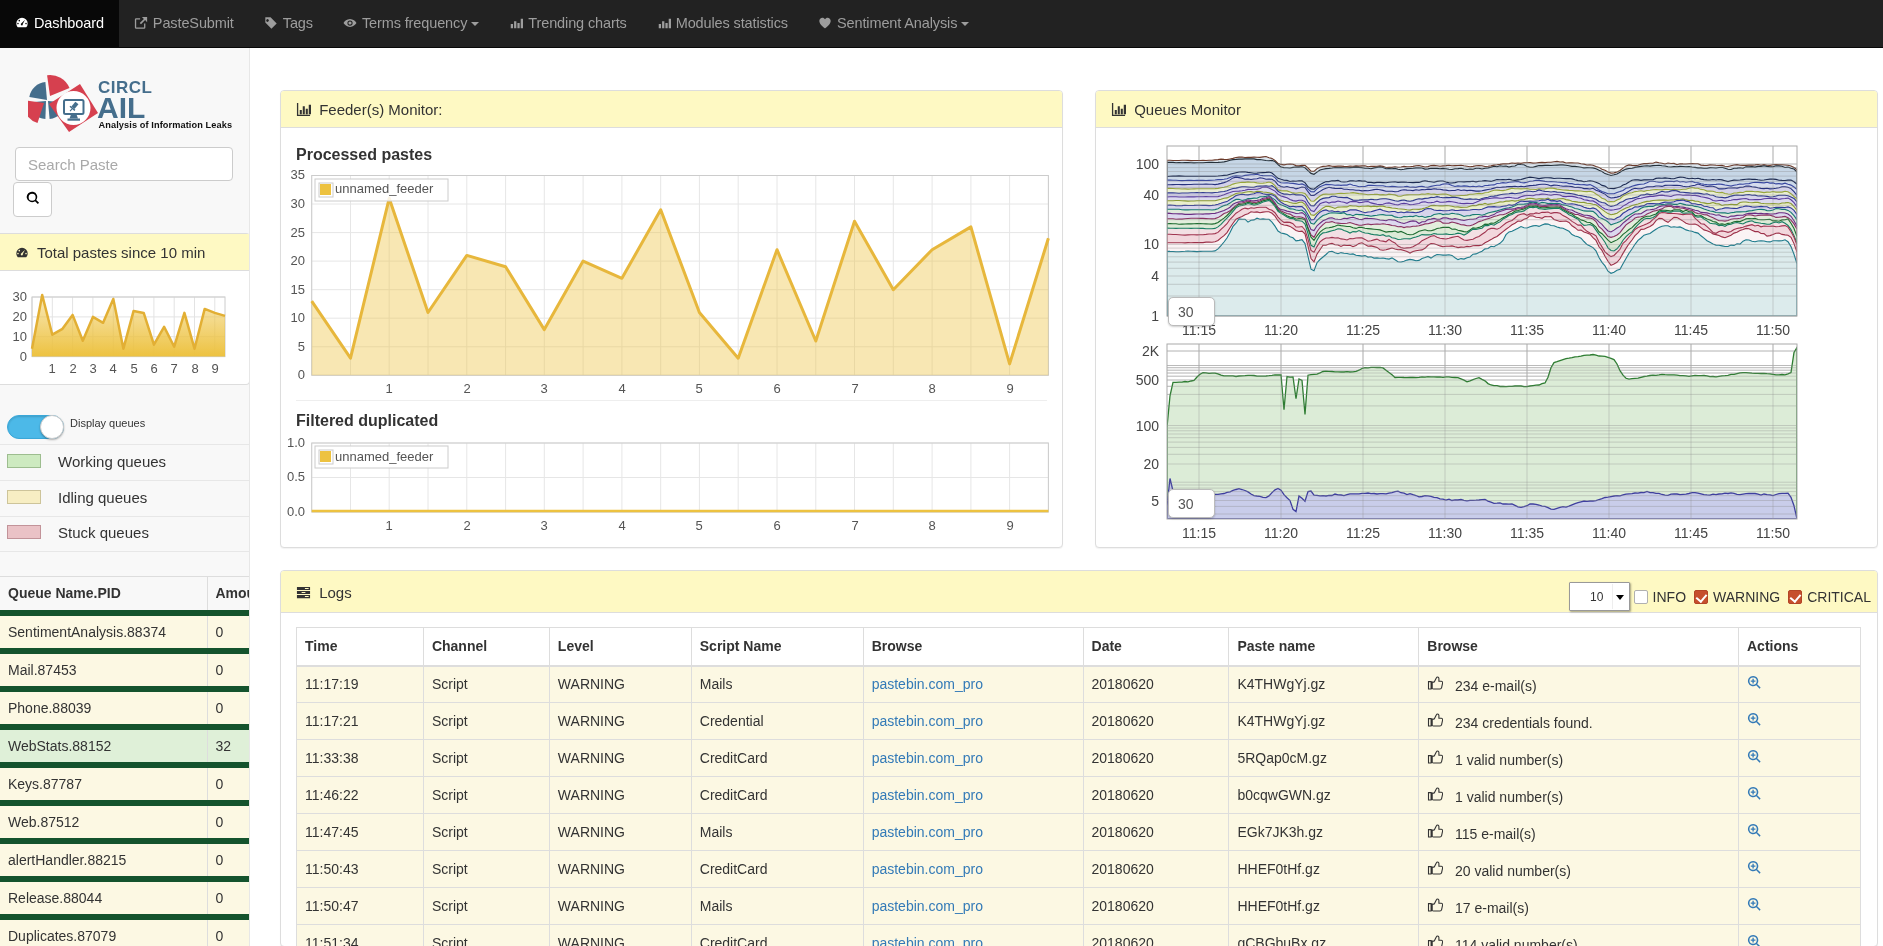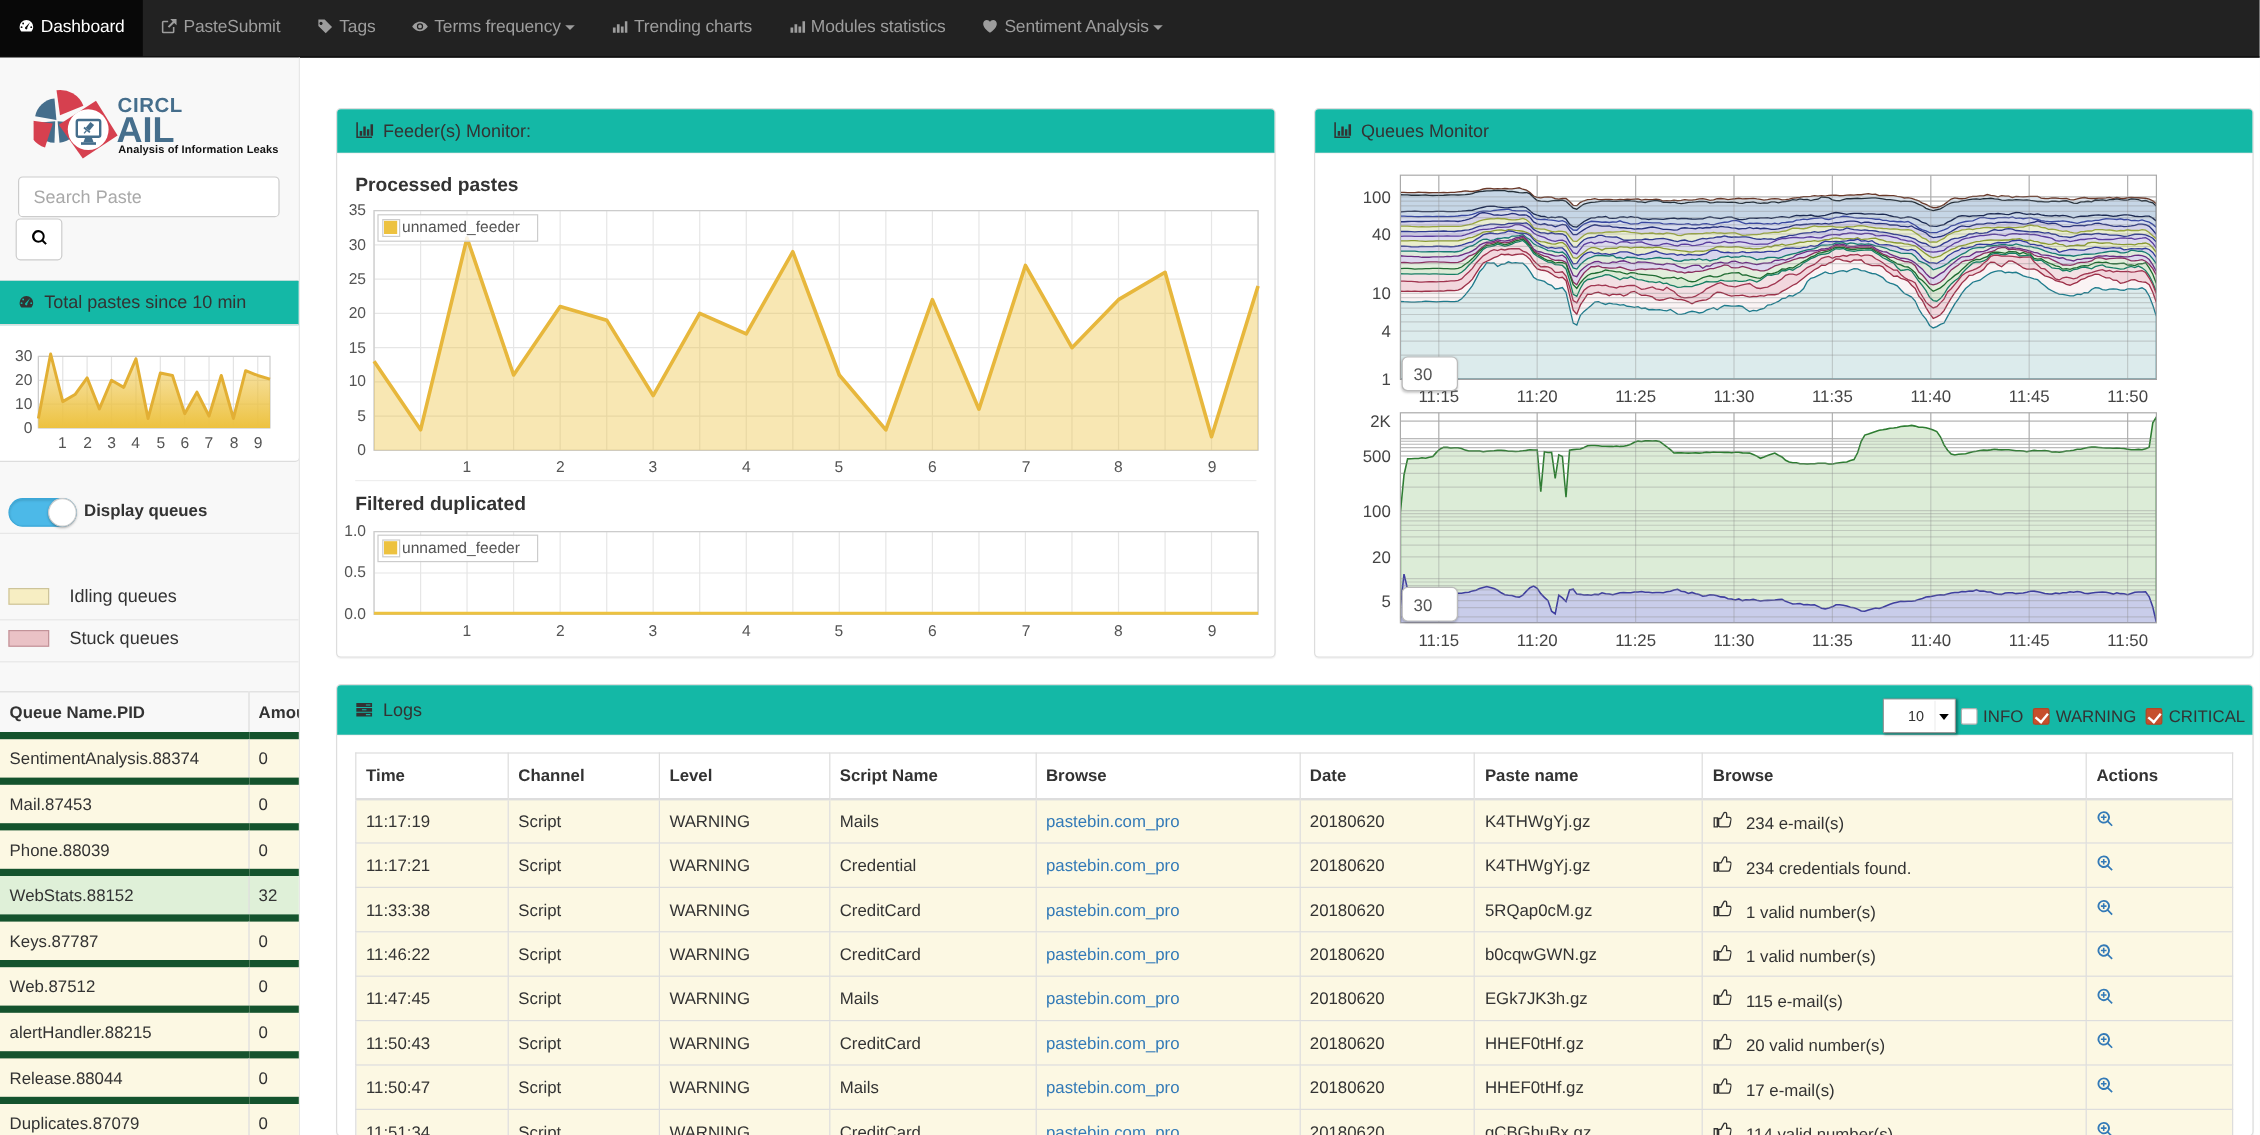--- a/index.html
+++ b/index.html
@@ -4,21 +4,21 @@
 *{margin:0;padding:0;box-sizing:border-box}
 html,body{width:1883px;height:946px;overflow:hidden;font-family:"Liberation Sans",sans-serif;font-size:14px;color:#333;background:#f8f8f8}
 #nav{position:absolute;left:0;top:0;width:1883px;height:48px;background:#222;border-bottom:1px solid #080808}
 .nitem{display:inline-block;float:left;height:47px;padding:13px 15px 0 15px;color:#9d9d9d;font-size:14.5px;line-height:20px;letter-spacing:-0.12px;white-space:nowrap}
 .nitem.active{background:#080808;color:#fff}
 .nitem svg{vertical-align:-2px;margin-right:5px}
 .caret{display:inline-block;width:0;height:0;margin-left:4px;vertical-align:2px;border-top:4px solid;border-right:4px solid transparent;border-left:4px solid transparent}
 #sidebar{position:absolute;left:0;top:48px;width:250px;height:898px;background:#f8f8f8;border-right:1px solid #e7e7e7;overflow:hidden}
 #main{position:absolute;left:250px;top:48px;width:1633px;height:898px;background:#fff}
 .panel{position:absolute;background:#fff;border:1px solid #ddd;border-radius:4px;box-shadow:0 1px 1px rgba(0,0,0,.05)}
-.phead{background:#14b8a6;border-bottom:1px solid #ddd;border-radius:3px 3px 0 0;padding:10px 15px;font-size:15px;color:#333;height:37px}
+.phead{background:#fef9c3;border-bottom:1px solid #ddd;border-radius:3px 3px 0 0;padding:10px 15px;font-size:15px;color:#333;height:37px}
 .phead svg{vertical-align:-2px;margin-right:4px}
 input.search{position:absolute;left:15px;top:99px;width:218px;height:34px;border:1px solid #ccc;border-radius:4px;padding:6px 12px;font-size:15px;font-family:"Liberation Sans",sans-serif;color:#555;background:#fff;outline:none}
 input.search::placeholder{color:#a9a9a9}
 #searchbtn{position:absolute;left:13px;top:134px;width:39px;height:35px;background:#fff;border:1px solid #ccc;border-radius:4px}
 #spanel{position:absolute;left:0px;top:185px;width:250px;height:152px;border:1px solid #ddd;border-left:none;border-radius:0 4px 4px 0;background:#fff}
 #spanel .phead{font-size:15px;height:37px;border-radius:0}
 table{border-collapse:collapse}
 #qtable{position:absolute;left:0;top:528px;width:292px;table-layout:fixed;font-size:14px;background:#f8f8f8;border-top:1px solid #ddd}
 #qtable th{font-weight:bold;text-align:left;border-bottom:2px solid #ddd;padding:8px;height:36px}
 #qtable td{border-top:6px solid #14532d;padding:8px;height:36px}
@@ -139,22 +139,26 @@
         <text x="124" y="90" text-anchor="middle">5</text>
         <text x="144" y="90" text-anchor="middle">6</text>
         <text x="164" y="90" text-anchor="middle">7</text>
         <text x="185" y="90" text-anchor="middle">8</text>
         <text x="205" y="90" text-anchor="middle">9</text>
       </g>
     </svg>
     <div id="toggle">
       <div class="knob"></div>
     </div>
-    <div style="position:absolute;left:70px;top:369px;font-weight:bold;font-size:14px">Display queues</div>
+    <div style="position:absolute;left:70px;top:369px;font-weight:normal;font-size:11px">Display queues</div>
     <div style="position:absolute;left:0;top:349px;width:249px;height:48px;border-bottom:1px solid #e7e7e7"></div>
+    <div class="legrow" style="top:397px">
+      <div class="sw" style="background:#cdeac0;border-color:#9dbd8f"></div>
+      <div class="lt">Working queues</div>
+    </div>
     <div class="legrow" style="top:433px">
       <div class="sw" style="background:#f7eec3;border-color:#cdc49a"></div>
       <div class="lt">Idling queues</div>
     </div>
     <div class="legrow" style="top:468px">
       <div class="sw" style="background:#eac2c6;border-color:#c29399"></div>
       <div class="lt">Stuck queues</div>
     </div>
     <table id="qtable">
       <tbody>

